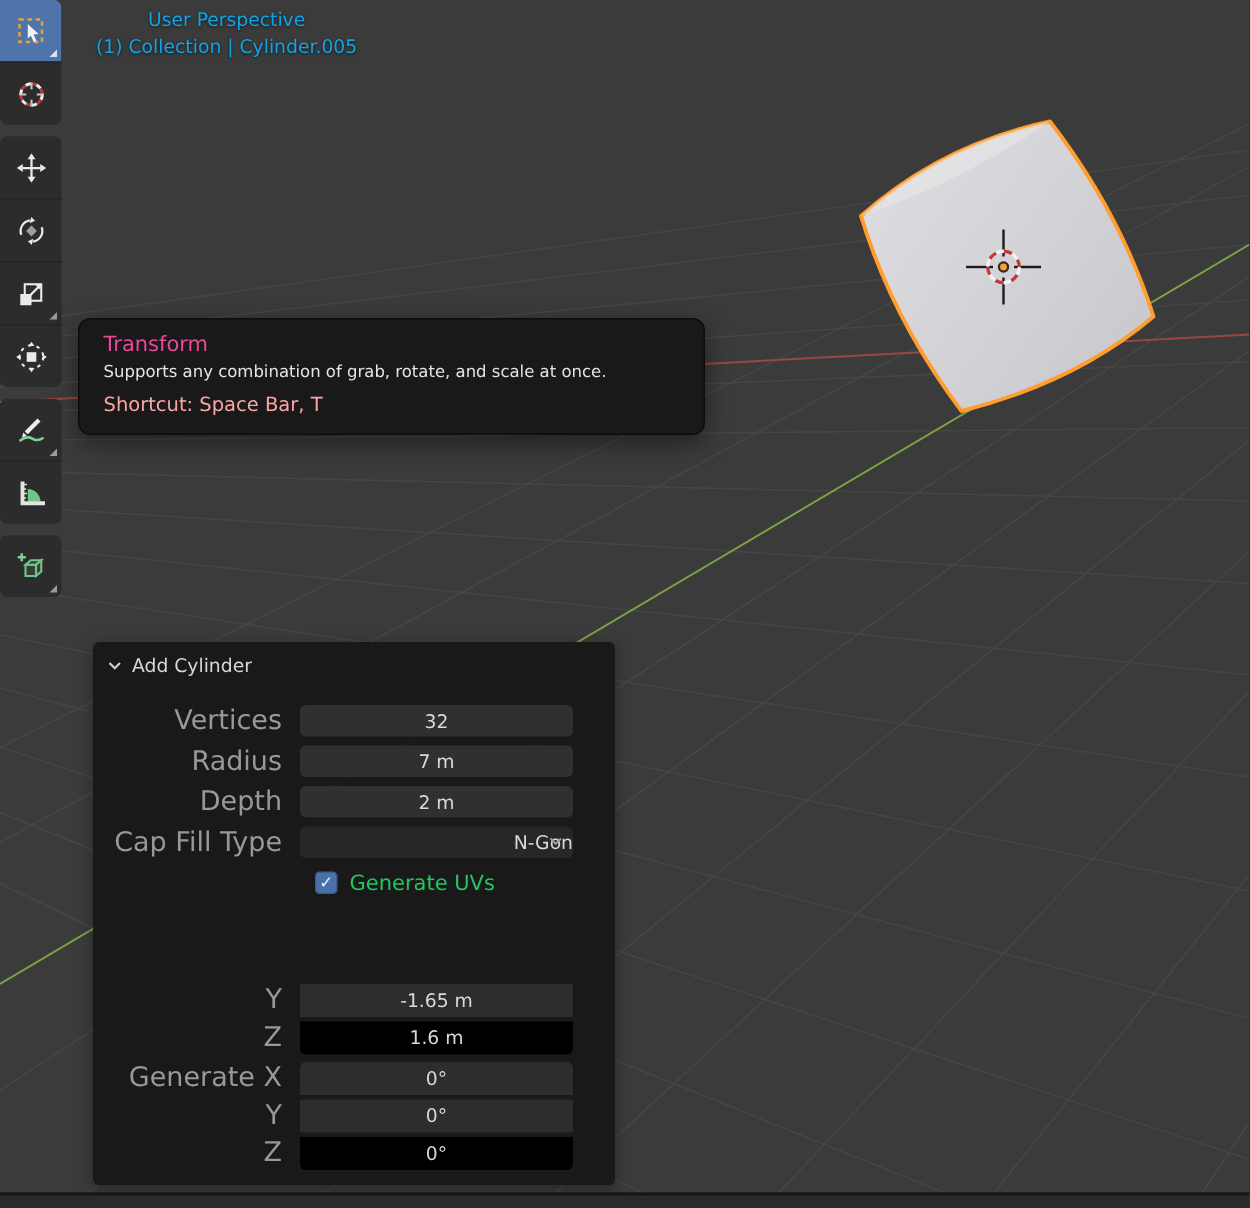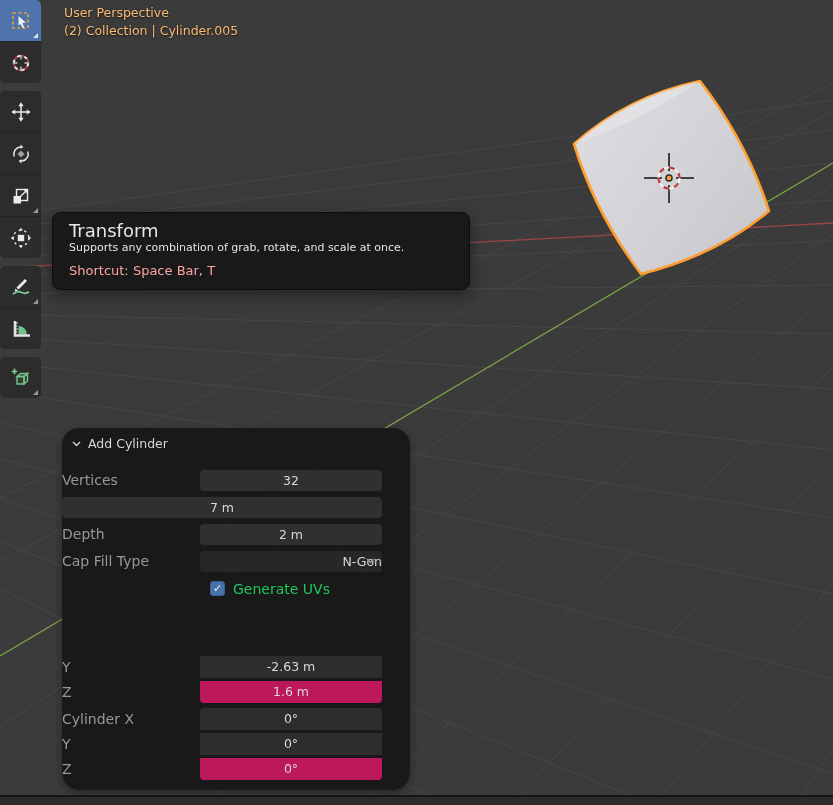--- a/index.html
+++ b/index.html
@@ -2,62 +2,62 @@
 <html><head>
 <meta charset="utf-8">
 <style>
   html,body{margin:0;padding:0;background:#222;}
   #app{position:relative;width:833px;height:805px;overflow:hidden;
        font-family:"DejaVu Sans","Liberation Sans",sans-serif;
        background:#3b3b3b;user-select:none;}
   svg#scene-svg{position:absolute;left:0;top:0;}
 
   
-  .vp-header{position:absolute;left:64px;top:4px;color:#fdba74;font-size:12.5px;
-             text-shadow:0 1px 2px rgba(0,0,0,.65);line-height:17px;}
+  .vp-header{position:absolute;left:64px;top:4px;color:#0ea5e9;font-size:12.5px;
+             text-shadow:0 1px 2px rgba(0,0,0,.65);line-height:17px;text-align:center;}
   .vp-header .ctx{margin-top:1px;}
 
   
   .toolbar{position:absolute;left:0;top:0;width:41px;}
   .tgroup{background:#2c2c2c;border-radius:0 5px 5px 5px;overflow:hidden;margin-bottom:8px;}
   .tgroup.rounded{border-radius:5px;}
   .tbtn{position:relative;width:41px;height:41px;display:flex;align-items:center;
         justify-content:center;cursor:pointer;background:#2c2c2c;}
   .tbtn + .tbtn{border-top:1px solid #232323;}
   .tbtn.active{background:#4e74ab;}
   .tbtn .fly{position:absolute;right:3px;bottom:3px;width:0;height:0;
              border-left:5px solid transparent;border-bottom:5px solid #9a9a9a;}
   .tbtn.active .fly{border-bottom-color:#d8e2f0;}
 
   
   .tooltip{position:absolute;left:52px;top:212px;width:418px;box-sizing:border-box;
            background:rgba(24,24,24,.97);border:1px solid #0d0d0d;border-radius:8px;
            padding:9px 16px 10px 16px;box-shadow:0 5px 16px rgba(0,0,0,.45);}
-  .tooltip .tt-title{color:#e5e5e5;font-size:18px;line-height:17px;}
+  .tooltip .tt-title{color:#ec4899;font-size:14px;line-height:17px;}
   .tooltip .tt-desc{color:#e4e4e4;font-size:11px;line-height:17px;}
   .tooltip .tt-short{color:#fca5a5;font-size:13px;line-height:16px;margin-top:7px;}
 
   
   .op-panel{position:absolute;left:62px;top:428px;width:348px;height:362px;
-            background:rgba(24,24,24,.96);border-radius:17px;box-shadow:0 3px 10px rgba(0,0,0,.35);}
+            background:rgba(24,24,24,.96);border-radius:4px;box-shadow:0 3px 10px rgba(0,0,0,.35);}
   .op-title{position:absolute;left:10px;top:8px;display:flex;align-items:center;
             color:#d6d6d6;font-size:12.5px;cursor:pointer;}
   .op-title svg{margin-right:7px;}
   .prow{position:absolute;left:0;width:100%;height:21px;display:flex;}
-  .prow .plabel{width:138px;box-sizing:border-box;padding-right:12px;text-align:left;
-                color:#989898;font-size:14px;line-height:21px;white-space:nowrap;}
+  .prow .plabel{width:138px;box-sizing:border-box;padding-right:12px;text-align:right;
+                color:#989898;font-size:18px;line-height:21px;white-space:nowrap;}
   .prow .pfield{flex:1;margin-right:28px;background:#303032;border-radius:4px;
                 color:#d9d9d9;font-size:12.5px;line-height:21px;text-align:center;cursor:pointer;}
   .prow .dropdown{background:#27272a;text-align:right;padding-left:9px;position:relative;}
   .prow .dropdown .chev{position:absolute;right:7px;top:7px;}
   .prow.h22{height:22px;}
   .prow.h22 .plabel,.prow.h22 .pfield{line-height:22px;}
   .pfield.gtop{border-radius:4px 4px 0 0;background:#2d2d2f;}
   .pfield.gmid{border-radius:0;background:#2d2d2f;}
-  .pfield.gbot{border-radius:0 0 4px 4px;background:#be185d;}
+  .pfield.gbot{border-radius:0 0 4px 4px;background:#000000;}
   .cbrow{position:absolute;left:148px;display:flex;align-items:center;height:21px;cursor:pointer;}
   .cbox{width:15px;height:15px;background:#4a72aa;border-radius:3px;border:1px solid #3a5e92;
         box-sizing:border-box;color:#eef2f8;font-size:11px;line-height:13px;text-align:center;}
   .cblabel{margin-left:8px;color:#22c55e;font-size:14px;}
 
   
   .statusbar{position:absolute;left:0;bottom:0;width:100%;height:10px;
              background:#2b2b2b;border-top:2px solid #151515;box-sizing:border-box;}
 </style>
 </head>
@@ -116,21 +116,21 @@
         <circle cx="669" cy="178" r="10.5" fill="none" stroke="#f2f2f2" stroke-width="2.2" stroke-dasharray="5.5 5.5"></circle>
         <circle id="cursor-red-ring" cx="669" cy="178" r="10.5" fill="none" stroke-width="2.2" stroke-dasharray="5.5 5.5" stroke-dashoffset="5.5" stroke="#c03a3a"></circle>
         <circle cx="669" cy="178" r="3.8" fill="#2a2a2a"></circle>
         <circle id="cursor-dot" cx="669" cy="178" r="2.3" fill="#ff9d2e"></circle>
       </g>
     </g>
   </svg>
 
   <div class="vp-header">
     <div>User Perspective</div>
-    <div class="ctx">(2) Collection | Cylinder.005</div>
+    <div class="ctx">(1) Collection | Cylinder.005</div>
   </div>
 
   <div class="toolbar">
     <div class="tgroup">
       <div class="tbtn active">
         <svg width="22" height="22" viewBox="0 0 22 22">
           <rect x="3" y="3" width="15" height="15" fill="none" stroke="#e2a33c" stroke-width="1.7" stroke-dasharray="3 2.4"></rect>
           <path d="M8.5 6 L15.8 12.6 L12.4 13 L14.3 17.2 L12.4 18 L10.6 13.9 L8.5 15.6 Z" fill="#f0f0f0"></path>
         </svg>
         <span class="fly"></span>
@@ -249,20 +249,21 @@
         <polyline points="1,1 4.5,4.5 8,1" fill="none" stroke="#cfcfcf" stroke-width="1.5"></polyline>
       </svg>
       <span>Add Cylinder</span>
     </div>
 
     <div class="prow" style="top:42px">
       <div class="plabel">Vertices</div>
       <div class="pfield">32</div>
     </div>
     <div class="prow" style="top:69px">
+      <div class="plabel">Radius</div>
       <div class="pfield">7 m</div>
     </div>
     <div class="prow" style="top:96px">
       <div class="plabel">Depth</div>
       <div class="pfield">2 m</div>
     </div>
     <div class="prow" style="top:123px">
       <div class="plabel">Cap Fill Type</div>
       <div class="pfield dropdown">
         <span>N-Gon</span>
@@ -270,28 +271,28 @@
           <polyline points="1,1 4.5,4.5 8,1" fill="none" stroke="#9a9a9a" stroke-width="1.4"></polyline>
         </svg>
       </div>
     </div>
     <div class="cbrow" style="top:150px">
       <div class="cbox">✓</div>
       <div class="cblabel">Generate UVs</div>
     </div>
     <div class="prow h22" style="top:228px">
       <div class="plabel">Y</div>
-      <div class="pfield gmid">-2.63 m</div>
+      <div class="pfield gmid">-1.65 m</div>
     </div>
     <div class="prow h22" style="top:253px">
       <div class="plabel">Z</div>
       <div class="pfield gbot">1.6 m</div>
     </div>
     <div class="prow h22" style="top:280px">
-      <div class="plabel">Cylinder X</div>
+      <div class="plabel">Generate X</div>
       <div class="pfield gtop">0°</div>
     </div>
     <div class="prow h22" style="top:305px">
       <div class="plabel">Y</div>
       <div class="pfield gmid">0°</div>
     </div>
     <div class="prow h22" style="top:330px">
       <div class="plabel">Z</div>
       <div class="pfield gbot">0°</div>
     </div>

